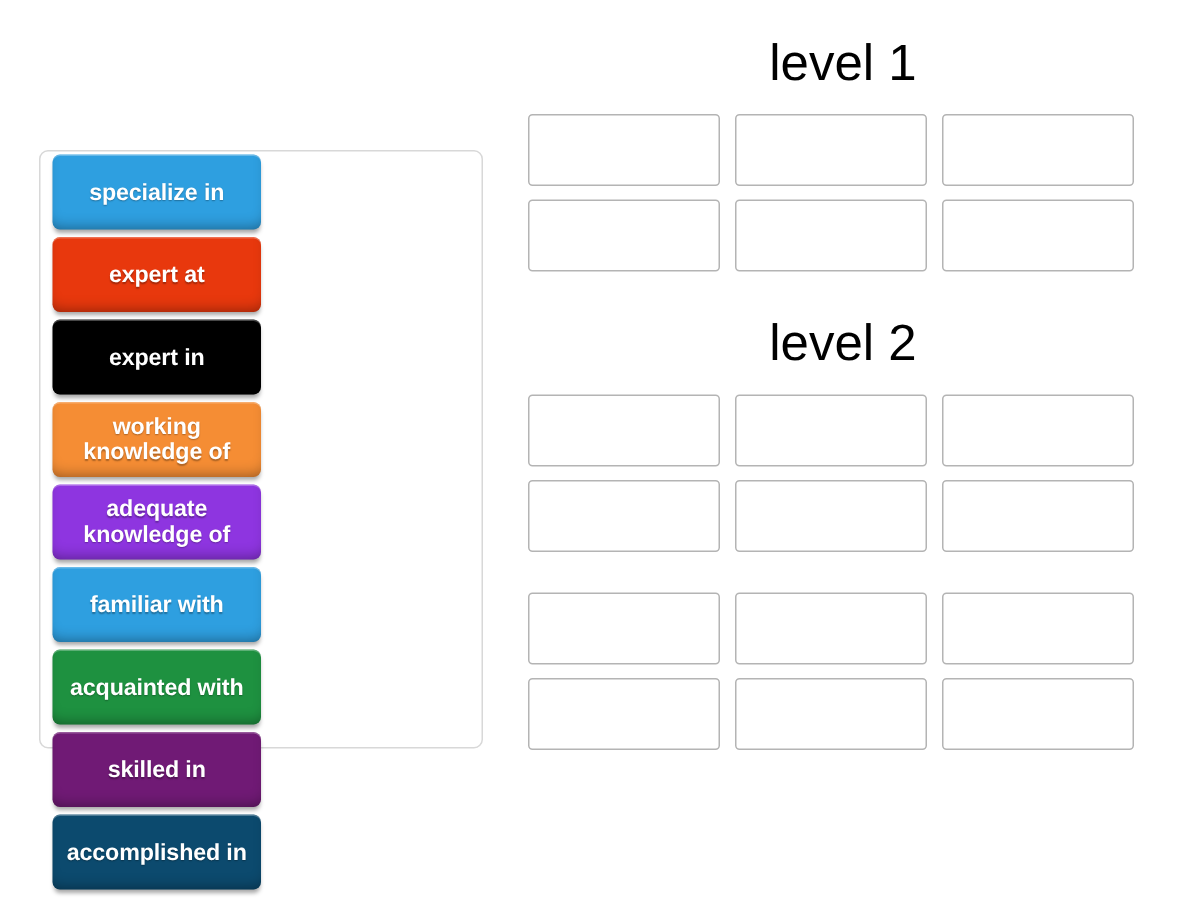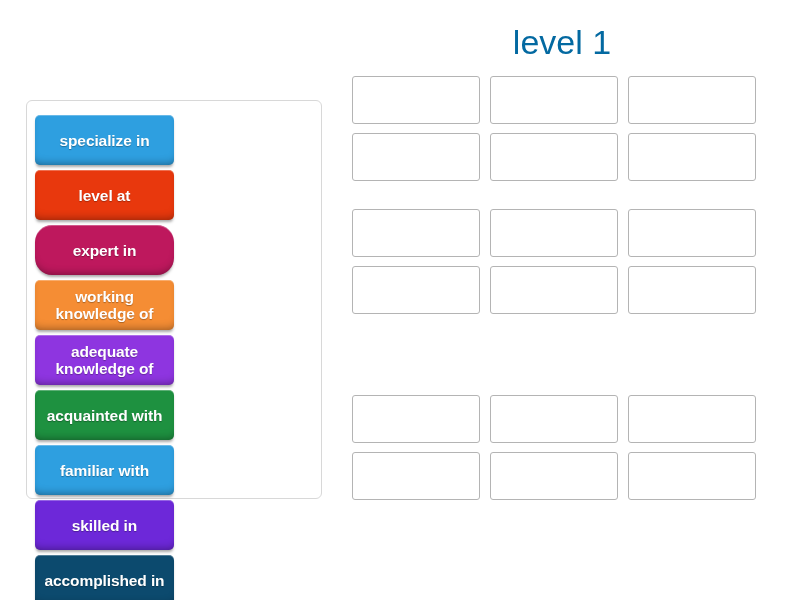--- a/index.html
+++ b/index.html
@@ -19,21 +19,21 @@
   #word-bank-panel {
     position: absolute;
     left: 26px;
     top: 100px;
     width: 296px;
     height: 399px;
     box-sizing: border-box;
     background: #ffffff;
     border: 1px solid #d8d8d8;
     border-radius: 6px;
-    padding: 14px 5px 5px 6px;
+    padding: 2px 5px 5px 6px;
   }
   #tiles-grid {
     display: flex;
     flex-wrap: wrap;
     align-content: flex-start;
     gap: 0px;
   }
   .tile {
     width: 139px;
     height: 50px;
@@ -68,21 +68,21 @@
     width: 420px;
   }
   #level-group-0 { top: 22px; }
   #level-group-1 { top: 209px; }
   #level-group-2 { top: 395px; }
 
   .level-title {
     text-align: center;
     font-size: 34px;
     font-weight: normal;
-    color: #0369a1;
+    color: #000000;
     line-height: 40px;
     margin: 0 0 14px 0;
     font-family: "Liberation Sans", sans-serif;
   }
   .slot-grid {
     display: grid;
     grid-template-columns: repeat(3, 128px);
     grid-template-rows: repeat(2, 48px);
     column-gap: 10px;
     row-gap: 9px;
@@ -96,38 +96,38 @@
 </style>
 </head>
 <body>
 
 <div id="word-bank-panel">
   <div id="tiles-grid">
       <div class="tile" style="background: rgb(46, 159, 224);">
         <span class="tile-label">specialize in</span>
       </div>
       <div class="tile" style="background: rgb(232, 56, 13);">
-        <span class="tile-label">level at</span>
+        <span class="tile-label">expert at</span>
       </div>
-      <div class="tile" style="background: #be185d; border-radius: 17px;">
+      <div class="tile" style="background: #000000;">
         <span class="tile-label">expert in</span>
       </div>
       <div class="tile" style="background: rgb(245, 141, 52);">
         <span class="tile-label">working knowledge of</span>
       </div>
       <div class="tile" style="background: rgb(142, 53, 224);">
         <span class="tile-label">adequate knowledge of</span>
       </div>
+      <div class="tile" style="background: rgb(46, 159, 224);">
+        <span class="tile-label">familiar with</span>
+      </div>
       <div class="tile" style="background: rgb(30, 145, 64);">
         <span class="tile-label">acquainted with</span>
       </div>
-      <div class="tile" style="background: rgb(46, 159, 224);">
-        <span class="tile-label">familiar with</span>
-      </div>
-      <div class="tile" style="background: #6d28d9;">
+      <div class="tile" style="background: #701a75;">
         <span class="tile-label">skilled in</span>
       </div>
       <div class="tile" style="background: #0c4a6e;">
         <span class="tile-label">accomplished in</span>
       </div>
     </div>
 </div>
 
 <div class="level-group" id="level-group-0">
   <div class="level-title">level 1</div>
@@ -135,20 +135,21 @@
       <div class="drop-slot"></div>
       <div class="drop-slot"></div>
       <div class="drop-slot"></div>
       <div class="drop-slot"></div>
       <div class="drop-slot"></div>
       <div class="drop-slot"></div>
     </div>
 </div>
 
 <div class="level-group" id="level-group-1">
+  <div class="level-title">level 2</div>
   <div class="slot-grid">
       <div class="drop-slot"></div>
       <div class="drop-slot"></div>
       <div class="drop-slot"></div>
       <div class="drop-slot"></div>
       <div class="drop-slot"></div>
       <div class="drop-slot"></div>
     </div>
 </div>
 

